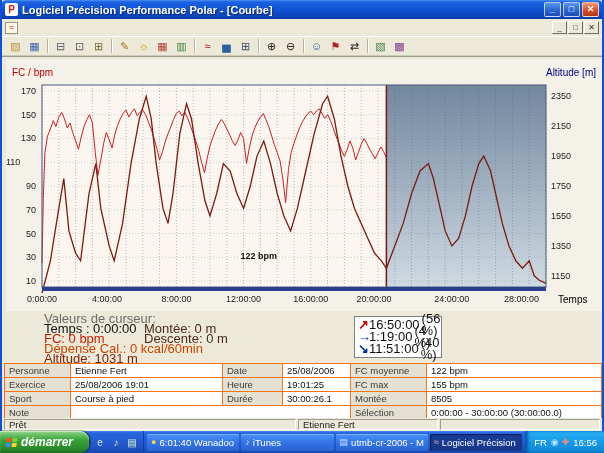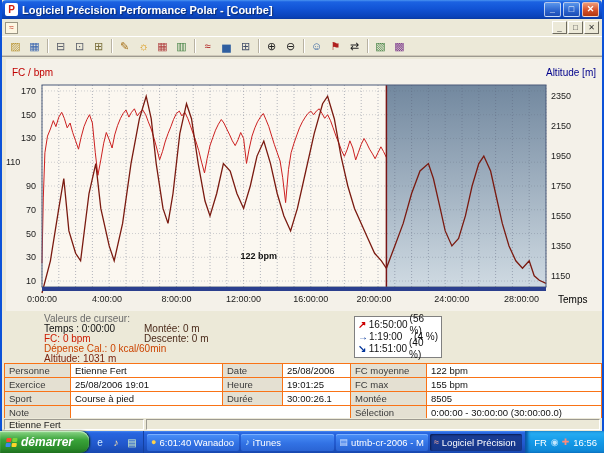--- a/index.html
+++ b/index.html
@@ -40,21 +40,21 @@
   .tb-sep{width:1px;height:14px;background:#b8b2a2;box-shadow:1px 0 0 #fff;margin:0 3px;}
 
   
   #workspace{position:relative;flex:1;background:#ECE9D8;border-top:1px solid #9d9a90;overflow:hidden;}
   #chart-wrap{position:absolute;left:4px;top:2px;width:596px;height:252px;background:#f4f1e9;font-size:9px;}
   #chart-wrap svg{position:absolute;left:0;top:0;}
   .tick{position:absolute;font-size:9px;color:#1a1a1a;white-space:nowrap;line-height:10px;}
   .axis-title{position:absolute;font-size:10px;white-space:nowrap;line-height:11px;}
 
   
-  #cursor-panel{position:absolute;left:4px;top:255px;width:596px;height:50px;font-size:10px;background:#ECE9D8;}
+  #cursor-panel{position:absolute;left:4px;top:255px;width:596px;height:50px;font-size:13px;background:#ECE9D8;}
   .cv-col1{position:absolute;left:38px;top:2px;}
   .cv-col2{position:absolute;left:138px;top:12px;}
   .cv-line{height:10px;line-height:10px;white-space:nowrap;}
   .cv-header{height:10px;line-height:10px;color:#6b6b6b;}
   .cv-time{color:#111;}
   .cv-fc{color:#cc1a00;}
   .cv-cal{color:#cc4400;}
   .cv-alt{color:#7a2510;}
   .cv-updown{color:#4a2a1a;}
   #zone-box{position:absolute;left:348px;top:4px;width:88px;background:#fff;border:1px solid #808080;
@@ -316,20 +316,21 @@
           <td class="val" colspan="3"></td>
           <td class="lbl">Sélection</td>
           <td class="val">0:00:00 - 30:00:00 (30:00:00.0)</td>
         </tr>
       </tbody>
         </table>
 
     </div>
 
     <div id="statusbar">
+      <div class="sb-panel sb-1">Prêt</div>
       <div class="sb-panel sb-2">Etienne Fert</div>
       <div class="sb-panel sb-3"></div>
     </div>
 
   </div>
 
   <div id="taskbar">
     <div id="start-btn">
       <span id="win-flag">
           <i class="f1"></i>

